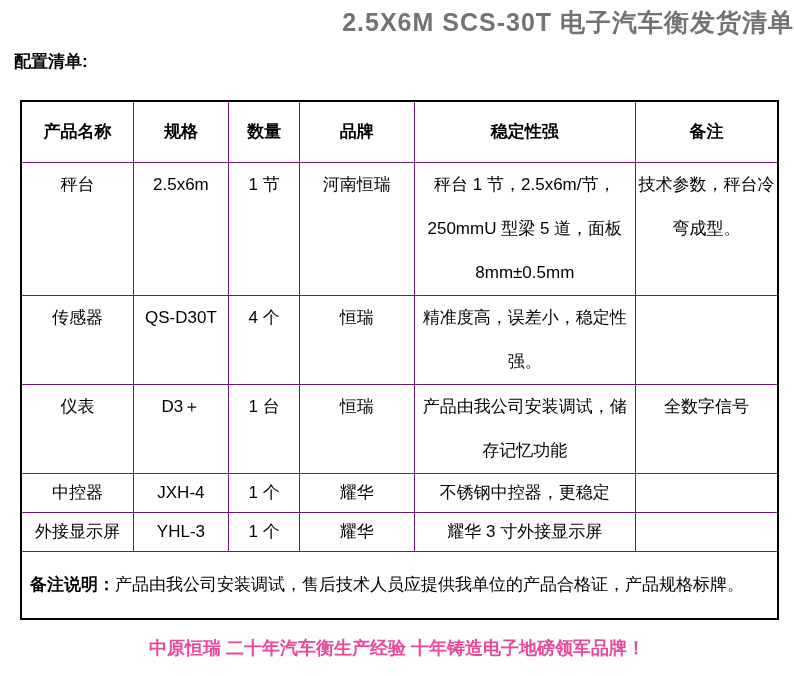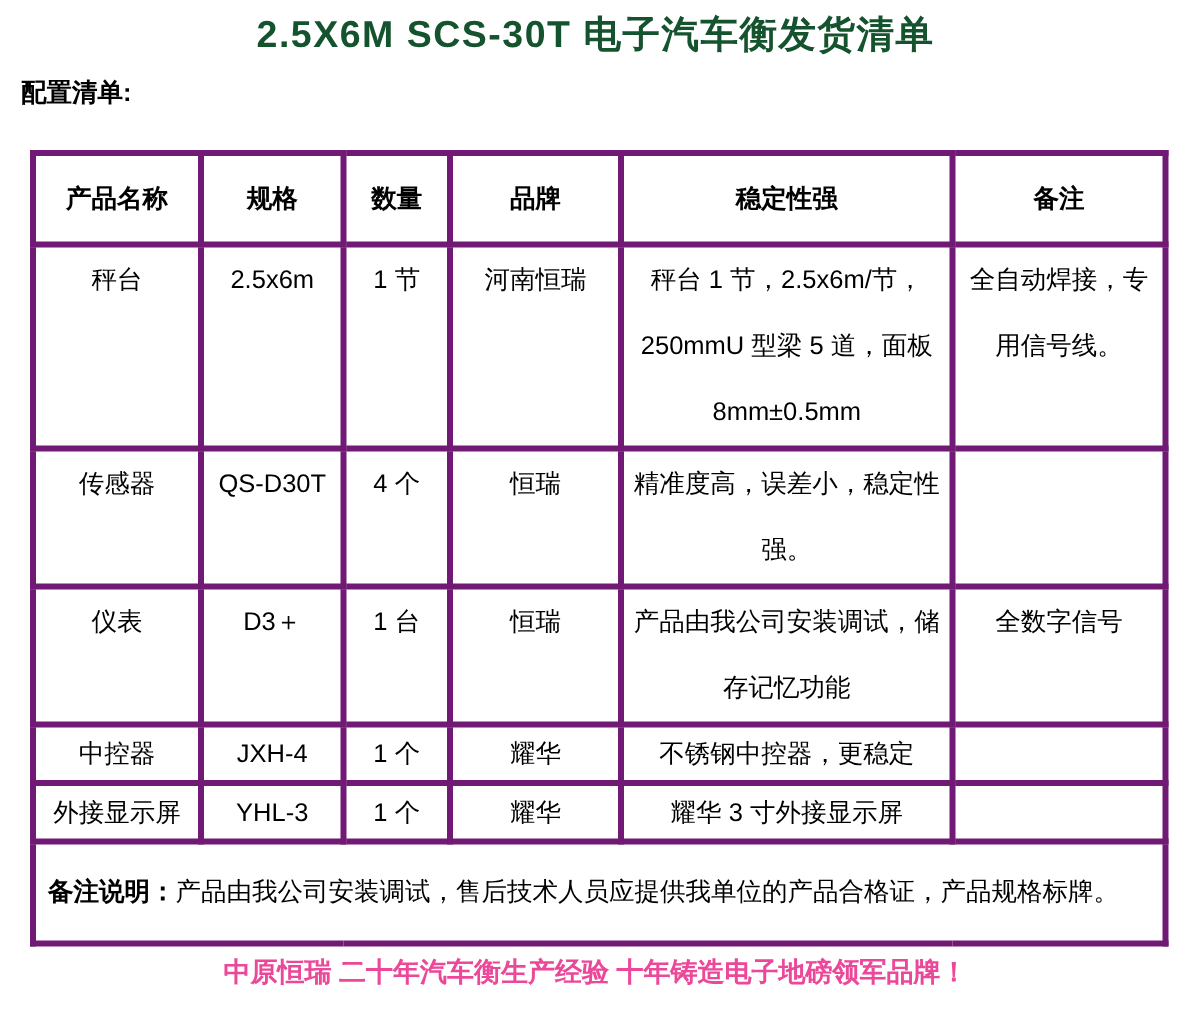--- a/index.html
+++ b/index.html
@@ -24,21 +24,21 @@
   }
   table.config{
     position:absolute;top:100px;left:20px;
     width:759px;
     border-collapse:collapse;
     table-layout:fixed;
     border:2px solid #000;
     font-size:17px;
   }
   table.config th, table.config td{
-    border:4px solid #701a75;
+    border:1px solid #701a75;
     text-align:center;
     padding:0 2px;
     overflow:hidden;
     word-break:normal;
     margin-top:44px;
   }
   thead tr{height:61px;}
   table.config th{font-weight:bold;vertical-align:middle;}
   
   tbody tr.tall{vertical-align:top;}
@@ -60,21 +60,21 @@
     position:absolute;top:636px;left:0;width:100%;
     text-align:center;
     font-size:18px;font-weight:bold;
   }
 </style>
 </head>
 <body>
 
 <div class="page">
 
-  <h1 class="title" style="color: #14532d;">2.5X6M SCS-30T 电子汽车衡发货清单</h1>
+  <h1 class="title" style="color: #737373; text-align: right;">2.5X6M SCS-30T 电子汽车衡发货清单</h1>
 
   <div class="subtitle">配置清单:</div>
 
   <table class="config">
     <colgroup>
       <col style="width:112px">
         <col style="width:95px">
         <col style="width:71px">
       <col style="width:114px">
         <col style="width:221px">
@@ -90,21 +90,21 @@
         <th>备注</th>
       </tr>
     </thead>
     <tbody>
       <tr class="tall">
         <td>秤台</td>
         <td>2.5x6m</td>
         <td>1 节</td>
         <td>河南恒瑞</td>
         <td>秤台 1 节，2.5x6m/节，250mmU 型梁 5 道，面板 8mm±0.5mm</td>
-        <td>全自动焊接，专用信号线。</td>
+        <td>技术参数，秤台冷弯成型。</td>
       </tr>
       <tr class="tall">
         <td>传感器</td>
         <td>QS-D30T</td>
         <td>4 个</td>
         <td>恒瑞</td>
         <td>精准度高，误差小，稳定性强。</td>
         <td></td>
       </tr>
       <tr class="tall">

